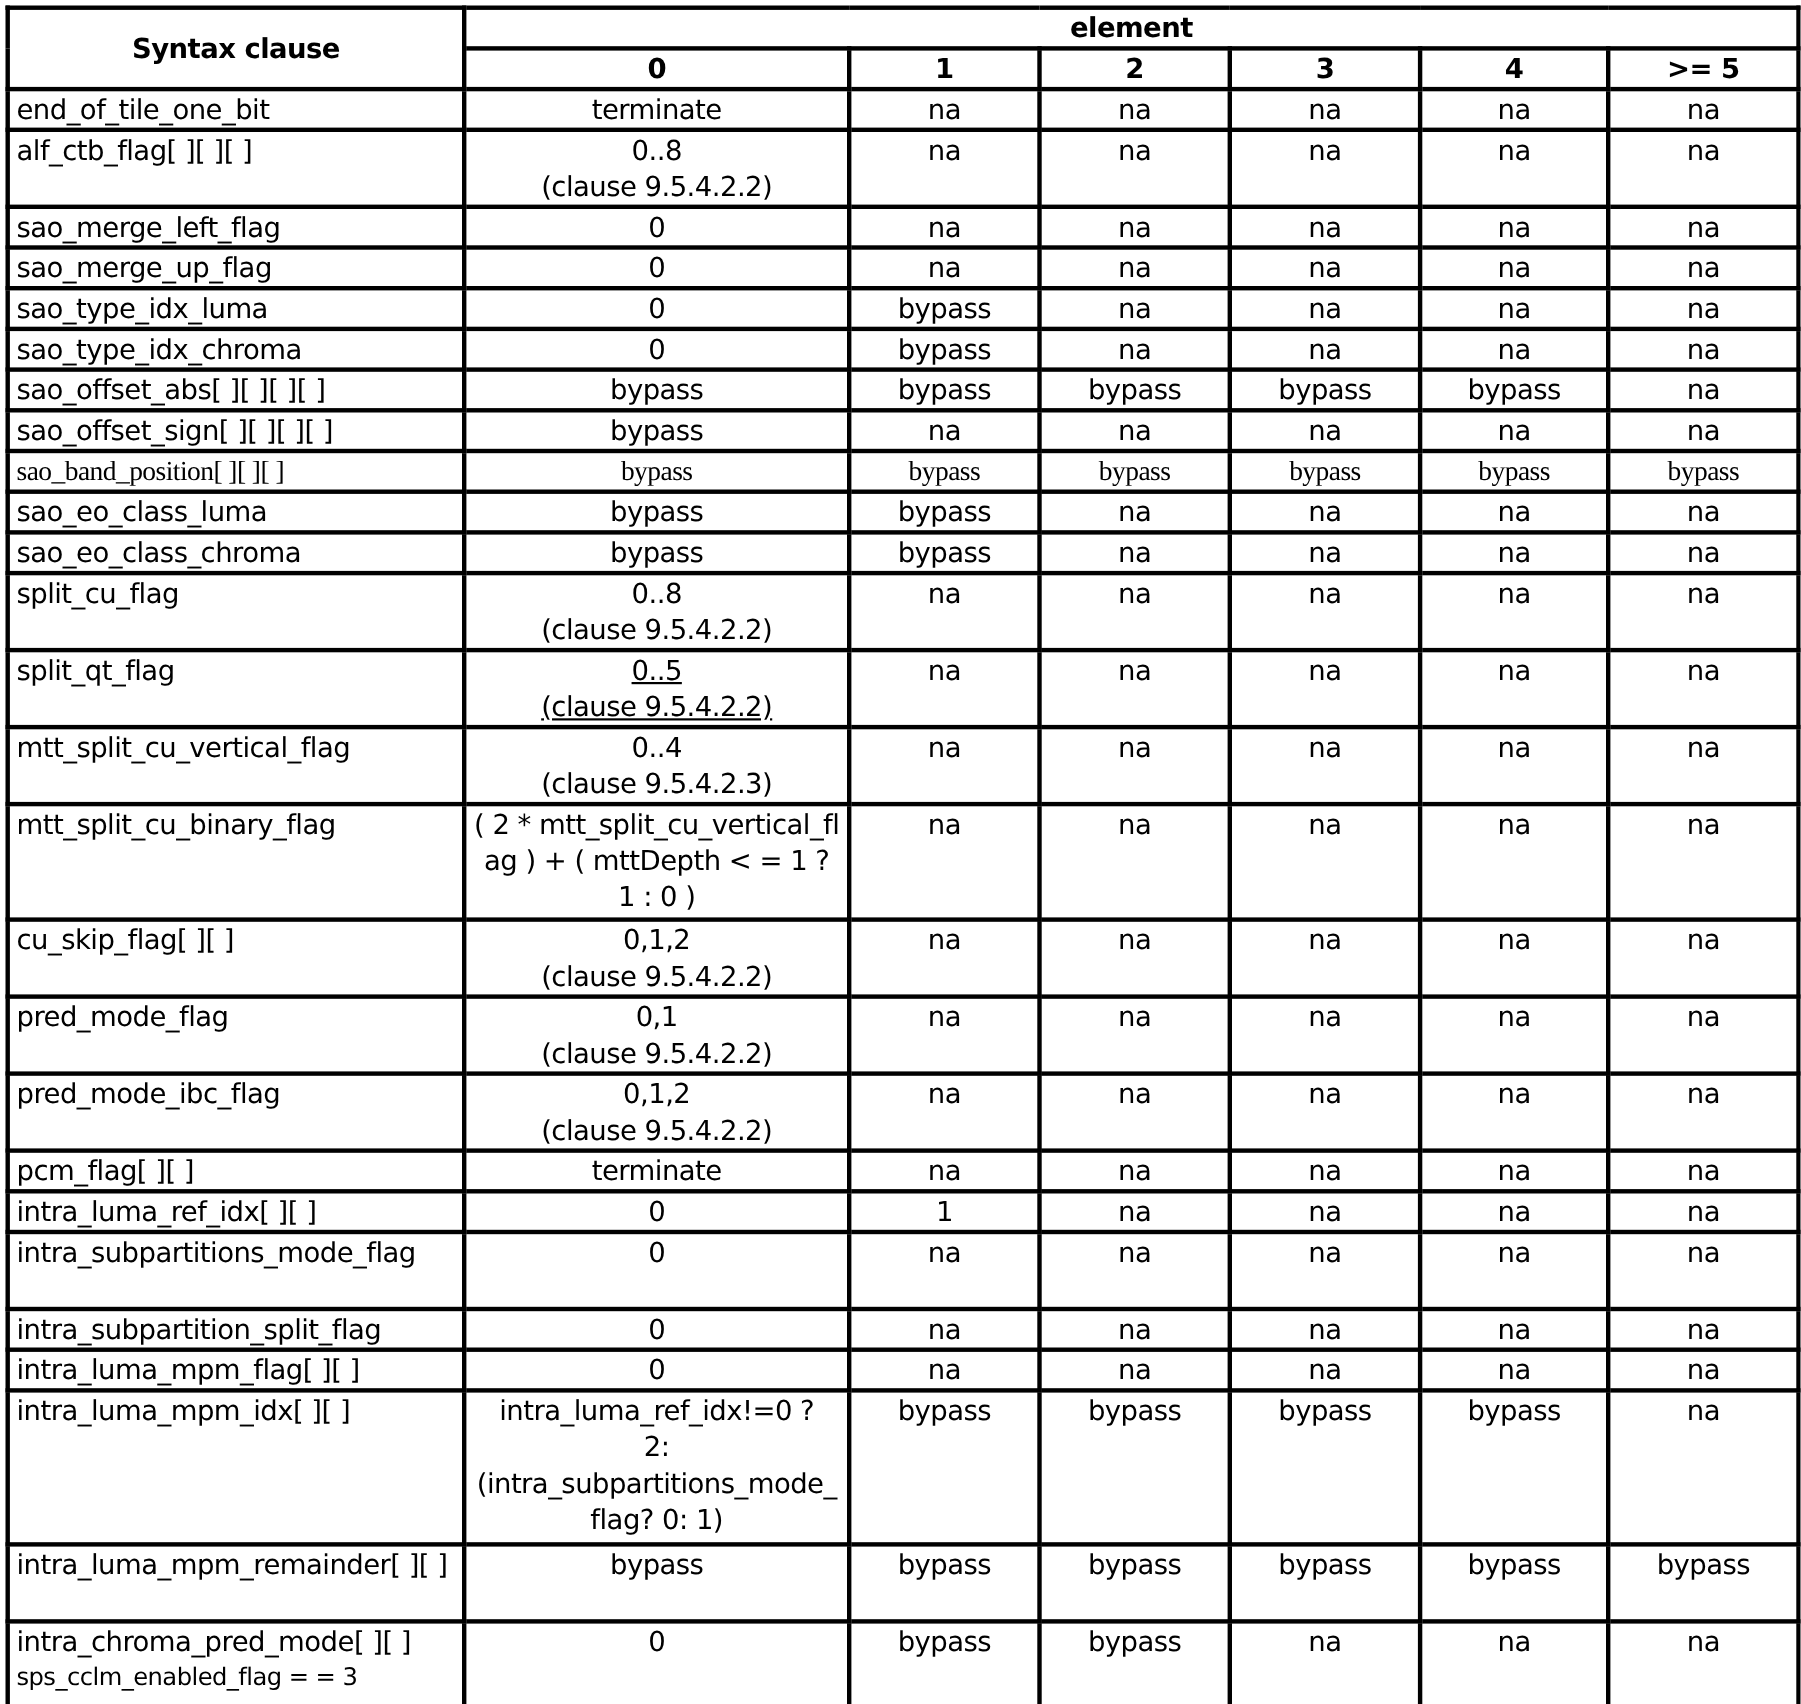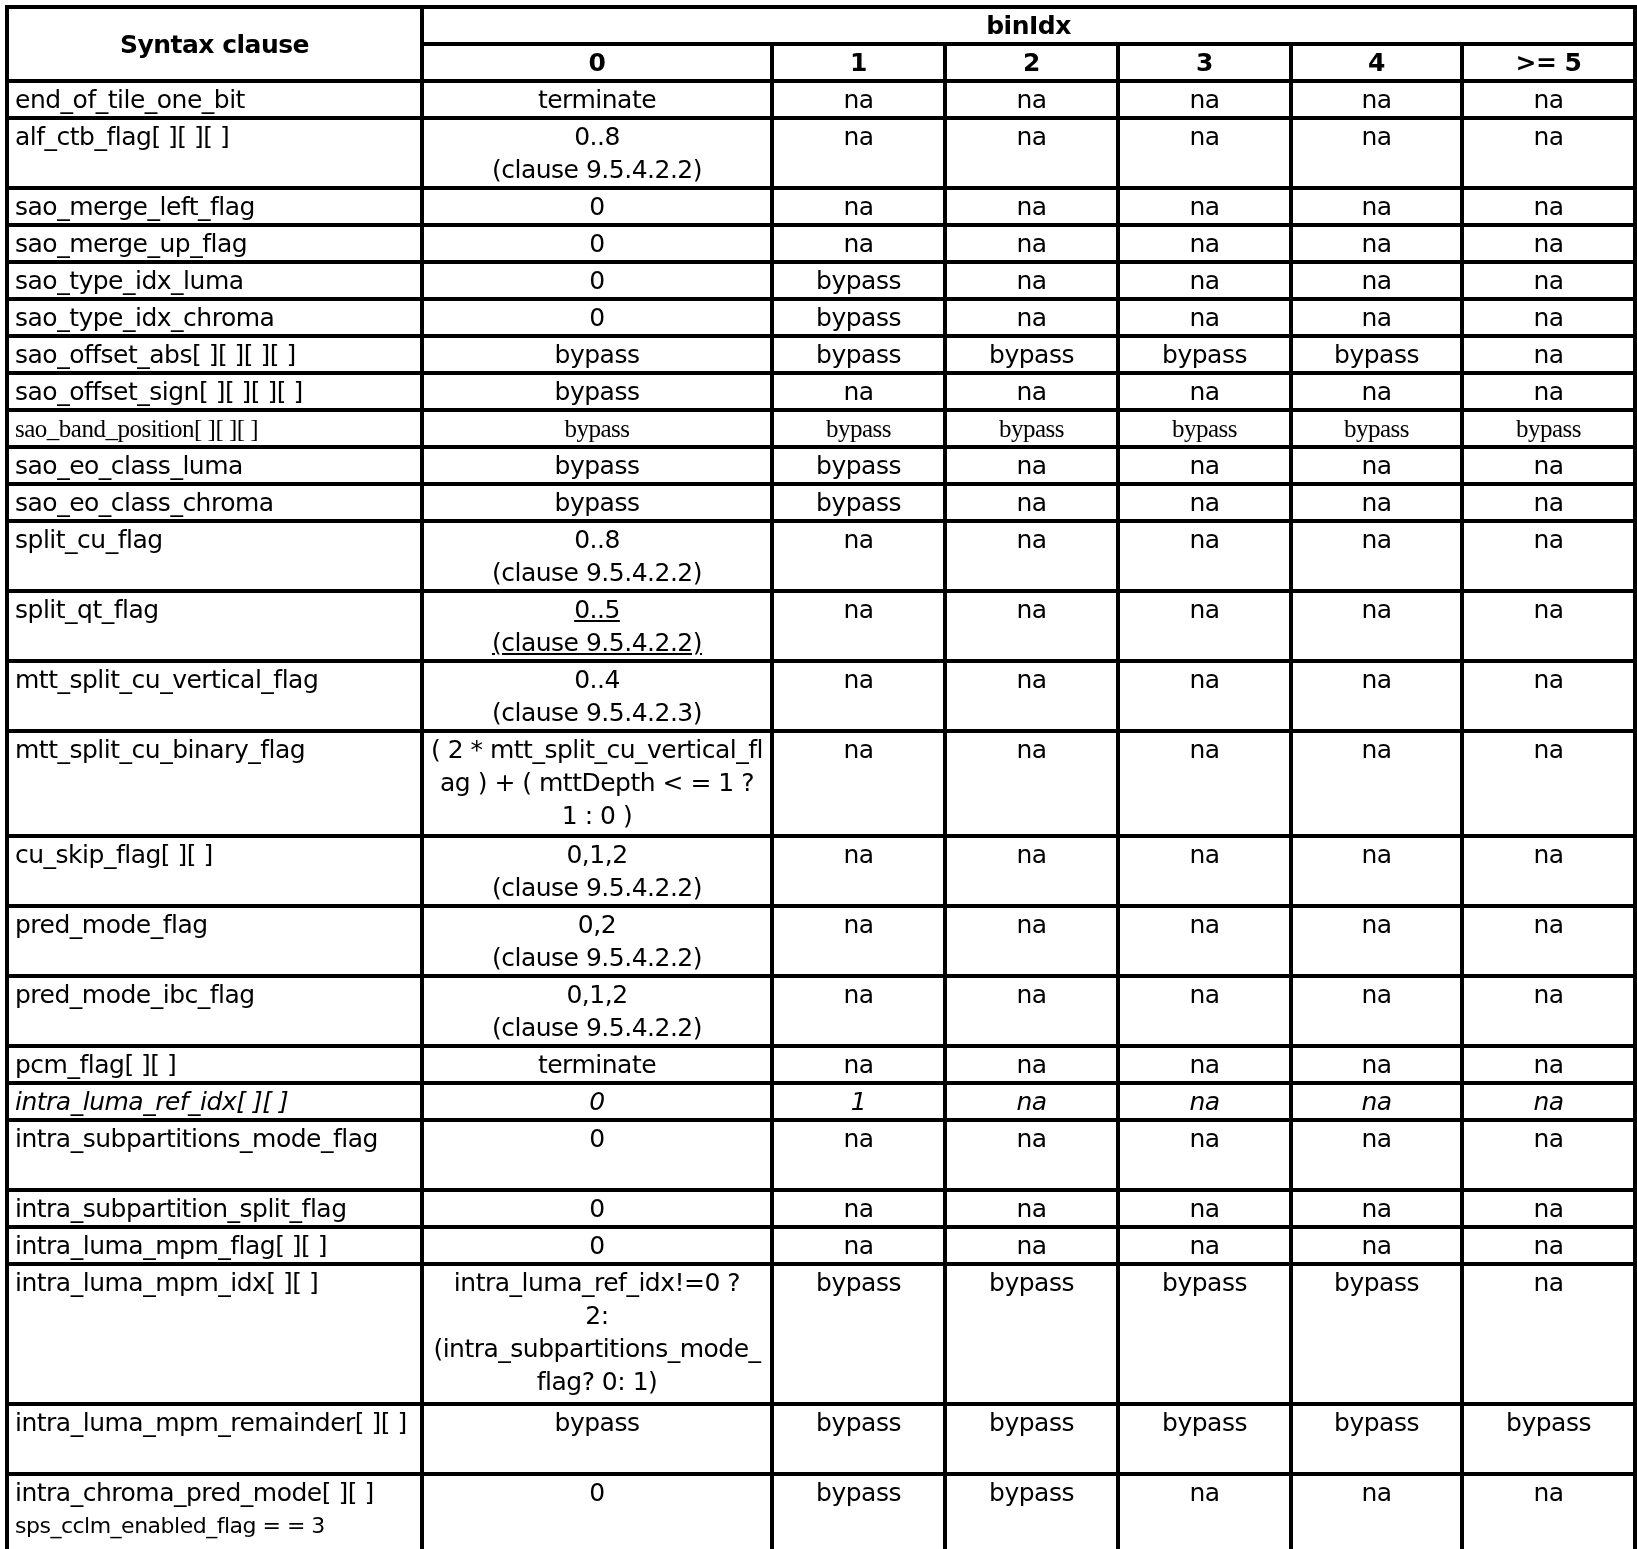--- a/index.html
+++ b/index.html
@@ -36,21 +36,21 @@
       <col style="width:350px">
       <col style="width:173px">
       <col style="width:173px">
       <col style="width:173px">
       <col style="width:171px">
       <col style="width:173px">
   </colgroup>
   <thead>
     <tr style="height:36px">
       <th rowspan="2">Syntax clause</th>
-      <th colspan="6">binIdx</th>
+      <th colspan="6">element</th>
     </tr>
     <tr id="colhdr" style="height:35px">
         <th>0</th>
         <th>1</th>
         <th>2</th>
         <th>3</th>
         <th>4</th>
         <th>&gt;=  5</th>
       </tr>
   </thead>
@@ -199,21 +199,21 @@
         <td class="c" style="white-space: pre-line;">0,1,2
 (clause 9.5.4.2.2)</td>
         <td class="c" style="white-space: pre-line;">na</td>
         <td class="c" style="white-space: pre-line;">na</td>
         <td class="c" style="white-space: pre-line;">na</td>
         <td class="c" style="white-space: pre-line;">na</td>
         <td class="c" style="white-space: pre-line;">na</td>
       </tr>
       <tr style="height: 70px;">
         <td class="se"><span>pred_mode_flag</span></td>
-        <td class="c" style="white-space: pre-line;">0,2
+        <td class="c" style="white-space: pre-line;">0,1
 (clause 9.5.4.2.2)</td>
         <td class="c" style="white-space: pre-line;">na</td>
         <td class="c" style="white-space: pre-line;">na</td>
         <td class="c" style="white-space: pre-line;">na</td>
         <td class="c" style="white-space: pre-line;">na</td>
         <td class="c" style="white-space: pre-line;">na</td>
       </tr>
       <tr style="height: 70px;">
         <td class="se"><span>pred_mode_ibc_flag</span></td>
         <td class="c" style="white-space: pre-line;">0,1,2
@@ -226,21 +226,21 @@
       </tr>
       <tr style="height: 35px;">
         <td class="se"><span>pcm_flag[ ][ ]</span></td>
         <td class="c" style="white-space: pre-line;">terminate</td>
         <td class="c" style="white-space: pre-line;">na</td>
         <td class="c" style="white-space: pre-line;">na</td>
         <td class="c" style="white-space: pre-line;">na</td>
         <td class="c" style="white-space: pre-line;">na</td>
         <td class="c" style="white-space: pre-line;">na</td>
       </tr>
-      <tr style="height: 35px; font-style: italic;">
+      <tr style="height: 35px;">
         <td class="se"><span>intra_luma_ref_idx[ ][ ]</span></td>
         <td class="c" style="white-space: pre-line;">0</td>
         <td class="c" style="white-space: pre-line;">1</td>
         <td class="c" style="white-space: pre-line;">na</td>
         <td class="c" style="white-space: pre-line;">na</td>
         <td class="c" style="white-space: pre-line;">na</td>
         <td class="c" style="white-space: pre-line;">na</td>
       </tr>
       <tr style="height: 70px;">
         <td class="se"><span>intra_subpartitions_mode_flag</span></td>

